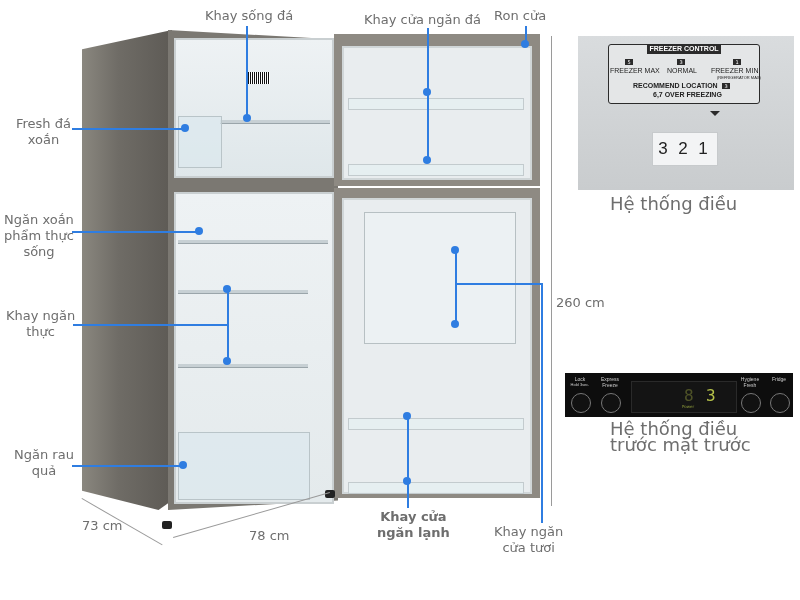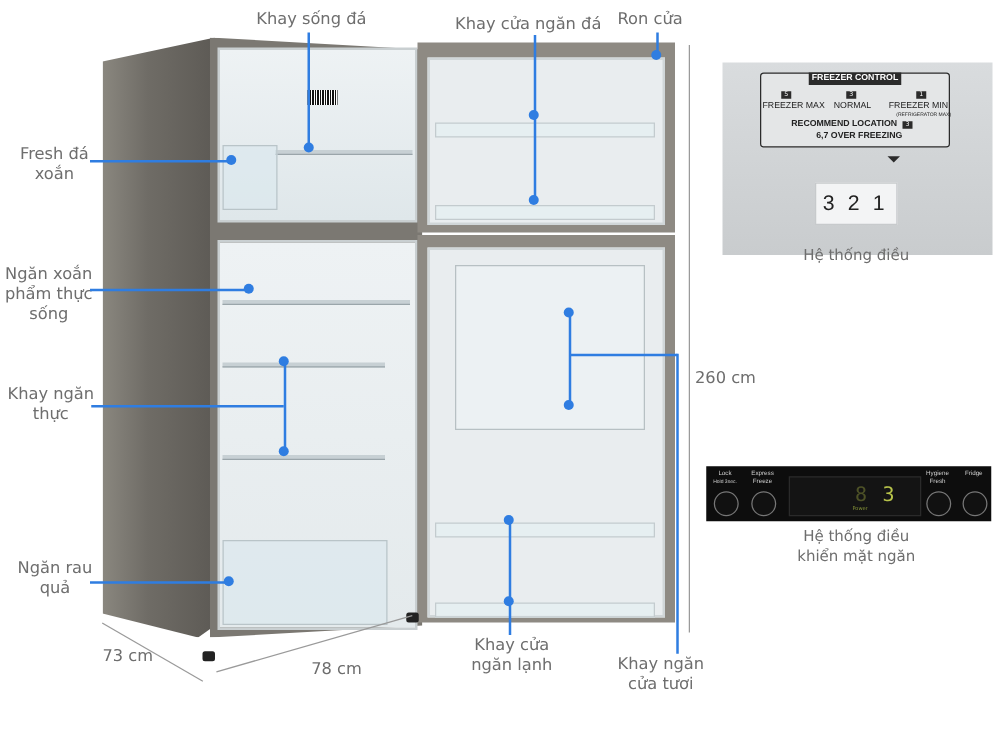--- a/index.html
+++ b/index.html
@@ -1,20 +1,20 @@
 <!DOCTYPE html>
 <html><head>
 <meta charset="utf-8">
 <style>
   html, body { margin:0; padding:0; }
   body { width:800px; height:600px; background:#ffffff; position:relative; overflow:hidden;
          font-family:"DejaVu Sans", sans-serif; }
   .abs { position:absolute; }
   .label { position:absolute; color:#6e6e6e; font-size:13px; line-height:16px; text-align:center; white-space:nowrap; }
-  .caption { position:absolute; color:#6e6e6e; font-size:12px; line-height:16px; text-align:center; }
+  .caption { position:absolute; color:#6e6e6e; font-size:18px; line-height:16px; }
   .dot { position:absolute; width:8px; height:8px; border-radius:50%; background:#2f7de1; }
   .hline { position:absolute; height:1.5px; background:#2f7de1; }
   .vline { position:absolute; width:1.5px; background:#2f7de1; }
 
   
   .fridge-side { left:82px; top:30px; width:90px; height:480px;
     background:linear-gradient(90deg,#8a877f 0%,#6f6c66 40%,#5d5a55 100%);
     clip-path:polygon(0 4%,100% 0,100% 98%,85% 100%,0 96%); }
   .fridge-front-frame { left:168px; top:30px; width:170px; height:480px; background:#7b7872;
     clip-path:polygon(0 0,100% 2%,100% 98%,0 100%); }
@@ -32,21 +32,21 @@
   .door-bin { position:absolute; height:10px; border:1px solid #c3cbce; background:rgba(230,238,241,0.9); }
 
   .feet { position:absolute; width:10px; height:8px; background:#222; border-radius:2px; }
 
   
   .dim-line { position:absolute; height:1px; background:#9a9a9a; transform-origin:0 0; }
   .dim-v { position:absolute; width:1px; background:#9a9a9a; }
 
   
   .fc-photo { left:578px; top:36px; width:216px; height:154px;
-    background:linear-gradient(180deg,#d9dcde,#c9ccce);margin-top:14px; }
+    background:linear-gradient(180deg,#d9dcde,#c9ccce); }
   .fc-panel { position:absolute; left:30px; top:8px; width:150px; height:58px;
     border:1.5px solid #2b2b2b; border-radius:3px; background:#e4e6e7; }
   .fc-title { position:absolute; left:38px; top:-1px; width:74px; height:10px; background:#2b2b2b;
     color:#fff; font-size:7px; font-weight:bold; text-align:center; line-height:10px;
     font-family:"Liberation Sans", sans-serif; }
   .fc-txt { position:absolute; font-size:7px; color:#222; font-family:"Liberation Sans", sans-serif; white-space:nowrap; }
   .fc-badge { position:absolute; width:8px; height:6px; background:#2b2b2b; color:#fff; font-size:5px; line-height:6px; text-align:center; }
   .fc-dial { position:absolute; left:74px; top:96px; width:64px; height:32px; background:#f3f4f5; border:1px solid #c7cacc; }
   .fc-dial span { display:inline-block; width:20px; text-align:center; font-size:17px; line-height:32px; color:#222; font-family:"Liberation Sans", sans-serif; }
   .fc-arrow { position:absolute; left:101px; top:66px; width:0; height:0;
@@ -143,21 +143,21 @@
 <div class="label" style="left:14px; top:447px;">
   <div>Ngăn rau</div>
   <div>quả</div>
 </div>
 <div class="hline" style="left:72px; top:465px; width:112px;"></div>
 <div class="dot" style="left:179px; top:461px;"></div>
 
 <div class="vline" style="left:407px; top:416px; height:92px;"></div>
 <div class="dot" style="left:403px; top:412px;"></div>
 <div class="dot" style="left:403px; top:477px;"></div>
-<div class="label" style="left:377px; top:509px;">
+<div class="label" style="left:377px; top:509px;font-weight:bold;">
   <div>Khay cửa</div>
   <div>ngăn lạnh</div>
 </div>
 
 <div class="vline" style="left:455px; top:250px; height:74px;"></div>
 <div class="dot" style="left:451px; top:246px;"></div>
 <div class="dot" style="left:451px; top:320px;"></div>
 <div class="hline" style="left:456px; top:283px; width:86px;"></div>
 <div class="vline" style="left:541px; top:283px; height:240px;"></div>
 <div class="label" style="left:494px; top:524px;">
@@ -205,14 +205,14 @@
   </div>
 
   <div class="fp-lbl" style="left:170px;">Hygiene Fresh</div>
   <div class="fp-btn" style="left:176px;"></div>
 
   <div class="fp-lbl" style="left:199px;">Fridge</div>
   <div class="fp-btn" style="left:205px;"></div>
 </div>
 <div class="caption" style="left:610px; top:421px; width:150px;">
   <div>Hệ thống điều</div>
-  <div>khiển mặt ngăn</div>
+  <div>trước mặt trước</div>
 </div>
 
 </body></html>

